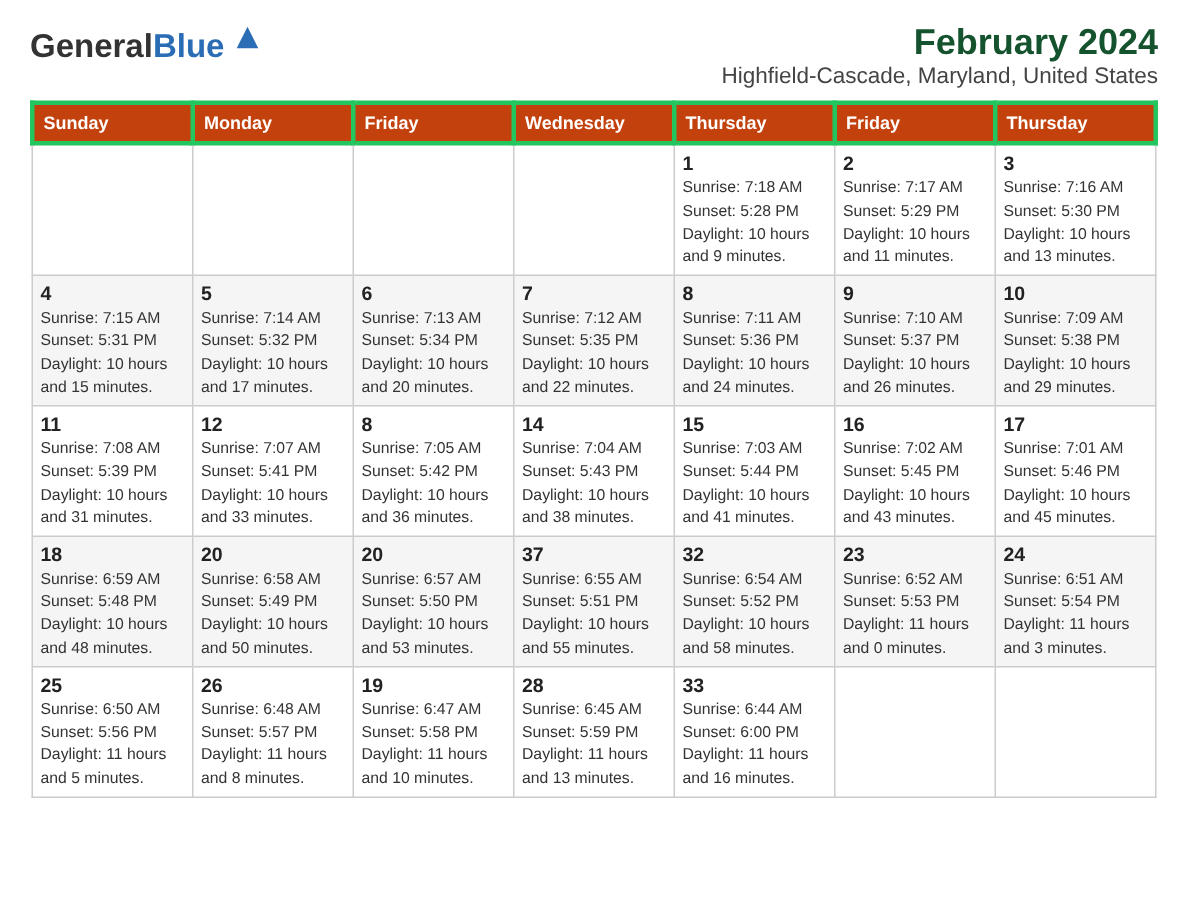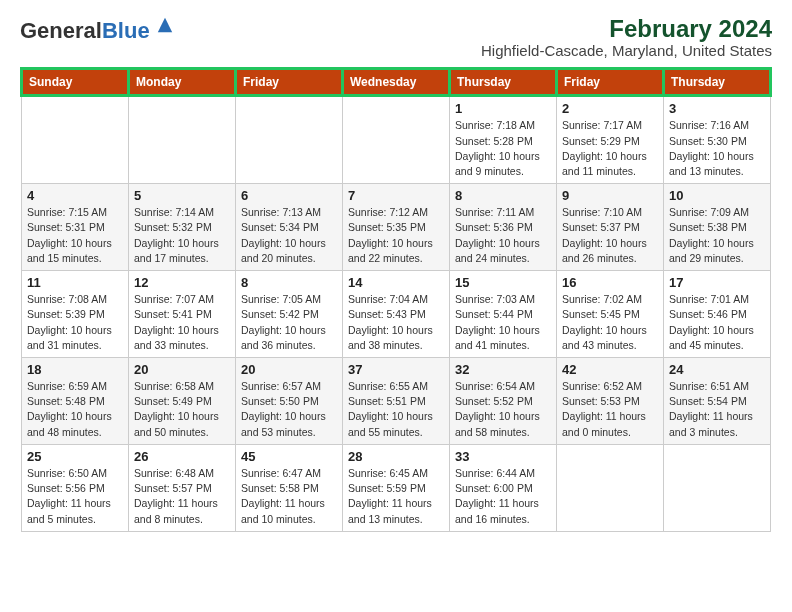--- a/index.html
+++ b/index.html
@@ -214,39 +214,39 @@
         </td>
         <td>
           <span class="day-number">37</span>
           <div class="day-info">Sunrise: 6:55 AM<br>Sunset: 5:51 PM<br>Daylight: 10 hours<br>and 55 minutes.</div>
         </td>
         <td>
           <span class="day-number">32</span>
           <div class="day-info">Sunrise: 6:54 AM<br>Sunset: 5:52 PM<br>Daylight: 10 hours<br>and 58 minutes.</div>
         </td>
         <td>
-          <span class="day-number">42</span>
+          <span class="day-number">23</span>
           <div class="day-info">Sunrise: 6:52 AM<br>Sunset: 5:53 PM<br>Daylight: 11 hours<br>and 0 minutes.</div>
         </td>
         <td>
           <span class="day-number">24</span>
           <div class="day-info">Sunrise: 6:51 AM<br>Sunset: 5:54 PM<br>Daylight: 11 hours<br>and 3 minutes.</div>
         </td>
       </tr>
       <tr>
         <td>
           <span class="day-number">25</span>
           <div class="day-info">Sunrise: 6:50 AM<br>Sunset: 5:56 PM<br>Daylight: 11 hours<br>and 5 minutes.</div>
         </td>
         <td>
           <span class="day-number">26</span>
           <div class="day-info">Sunrise: 6:48 AM<br>Sunset: 5:57 PM<br>Daylight: 11 hours<br>and 8 minutes.</div>
         </td>
         <td>
-          <span class="day-number">45</span>
+          <span class="day-number">19</span>
           <div class="day-info">Sunrise: 6:47 AM<br>Sunset: 5:58 PM<br>Daylight: 11 hours<br>and 10 minutes.</div>
         </td>
         <td>
           <span class="day-number">28</span>
           <div class="day-info">Sunrise: 6:45 AM<br>Sunset: 5:59 PM<br>Daylight: 11 hours<br>and 13 minutes.</div>
         </td>
         <td>
           <span class="day-number">33</span>
           <div class="day-info">Sunrise: 6:44 AM<br>Sunset: 6:00 PM<br>Daylight: 11 hours<br>and 16 minutes.</div>
         </td>

